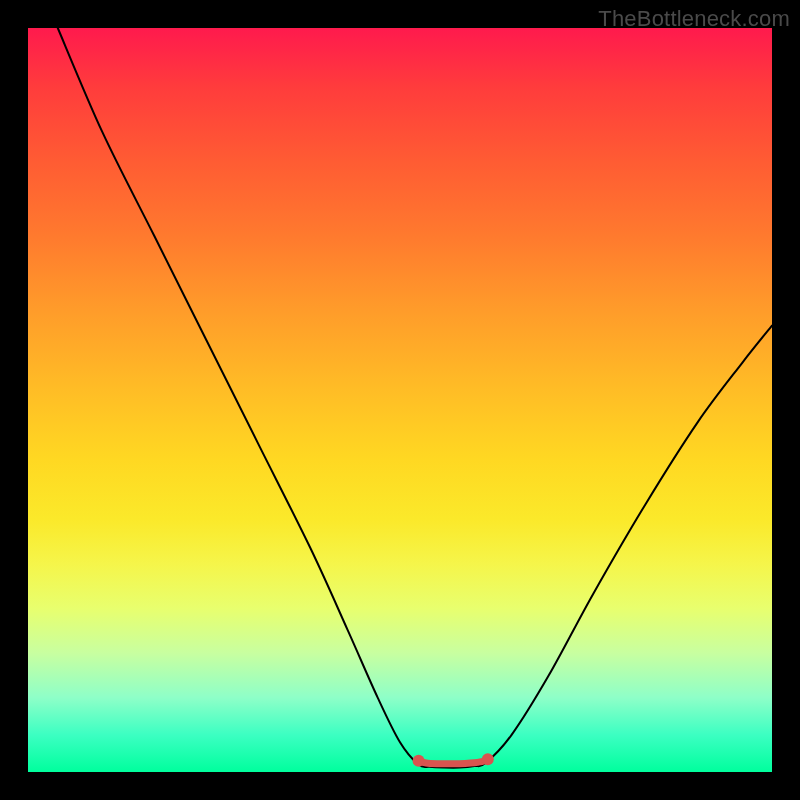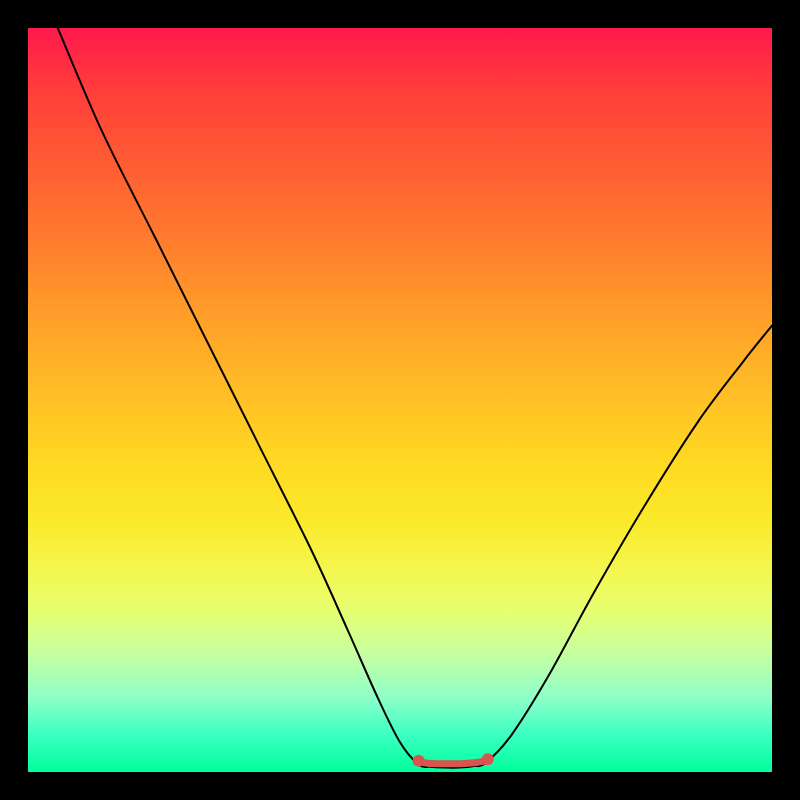--- a/index.html
+++ b/index.html
@@ -55,20 +55,21 @@
     top: 0;
     width: 744px;
     height: 744px;
     overflow: visible;
   }
 </style>
 </head>
 <body>
 
 <div class="frame">
+  <div class="watermark">TheBottleneck.com</div>
 
   <div class="plot">
     <svg class="curves" viewBox="0 0 744 744" preserveAspectRatio="none">
       <path id="main-curve" fill="none" stroke="#000" stroke-width="2" stroke-linecap="round" stroke-linejoin="round" d="M 29.76 0 C 37.2 17.359999999999996 58.28 69.43999999999997 74.4 104.15999999999997 C 90.52000000000001 138.87999999999997 109.12 173.60000000000005 126.48 208.32000000000005 C 143.84 243.04000000000005 161.20000000000002 277.76000000000005 178.56 312.48 C 195.92 347.2 213.27999999999997 381.92 230.64 416.64 C 248 451.35999999999996 267.84000000000003 489.79999999999995 282.72 520.8 C 297.6 551.8 308.76 577.8399999999999 319.92 602.64 C 331.08000000000004 627.44 341 651 349.68 669.6 C 358.36 688.2 365.18 703.08 372 714.24 C 378.82 725.4 385.64 732.468 390.6 736.56 C 395.56000000000006 740.6519999999999 397.4200000000001 738.296 401.76000000000005 738.792 C 406.1 739.288 411.68000000000006 739.4119999999999 416.64000000000004 739.536 C 421.6 739.66 426.56 739.7839999999999 431.52 739.536 C 436.47999999999996 739.288 442.05999999999995 738.792 446.4 738.048 C 450.74 737.304 451.36 740.28 457.56 735.072 C 463.76 729.864 473.06000000000006 721.432 483.6 706.8 C 494.14 692.1679999999999 507.15999999999997 670.8399999999999 520.8 647.28 C 534.4399999999999 623.72 549.32 593.96 565.44 565.44 C 581.5600000000001 536.9200000000001 600.16 504.68000000000006 617.52 476.16 C 634.88 447.64 653.48 417.88 669.6 394.32 C 685.72 370.76 701.84 350.91999999999996 714.24 334.79999999999995 C 726.64 318.67999999999995 739.04 303.8 744 297.6"></path>
       <path id="marker-curve" fill="none" stroke="#d9544f" stroke-width="7" stroke-linecap="round" stroke-linejoin="round" d="M 390.6 732.84 C 391.84000000000003 733.212 394.94 734.576 398.04 735.072 C 401.14000000000004 735.568 405.4800000000001 735.692 409.20000000000005 735.816 C 412.92 735.94 416.64 735.816 420.35999999999996 735.816 C 424.0799999999999 735.816 427.79999999999995 735.94 431.52 735.816 C 435.24 735.692 438.96000000000004 735.444 442.68 735.072 C 446.4 734.7 450.988 734.204 453.84 733.584 C 456.69199999999995 732.9639999999999 458.79999999999995 731.7239999999999 459.792 731.352"></path>
       <circle id="marker-start" r="6" fill="#d9544f" cx="390.6" cy="732.84"></circle>
       <circle id="marker-end" r="6" fill="#d9544f" cx="459.792" cy="731.352"></circle>
     </svg>
   </div>
 </div>

